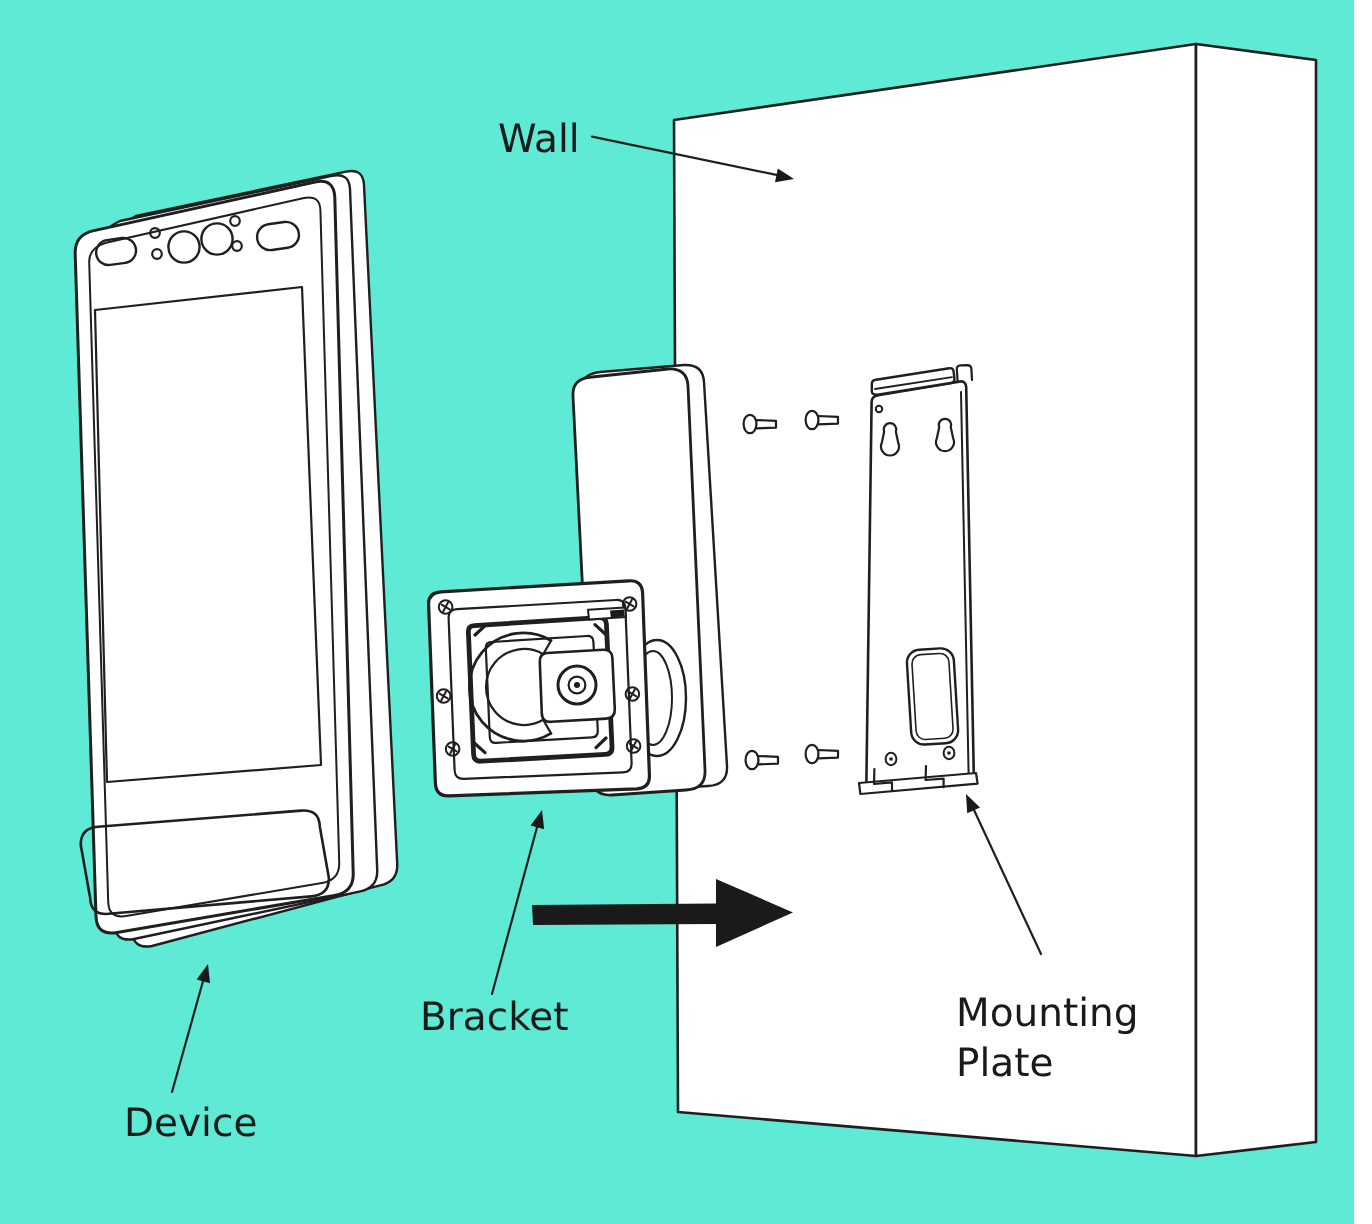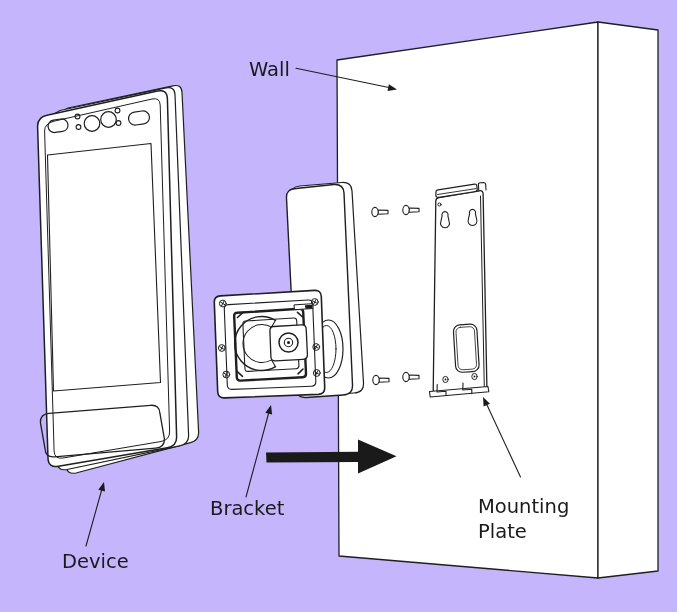--- a/index.html
+++ b/index.html
@@ -1,16 +1,16 @@
 <!DOCTYPE html>
 <html><head>
 <meta charset="utf-8">
 <style>
   html,body{margin:0;padding:0;background:#ffffff;}
-  .stage{position:relative;width:677px;height:612px;background:#c4b5fd;overflow:hidden;}
+  .stage{position:relative;width:677px;height:612px;background:#5eead4;overflow:hidden;}
   svg{display:block;}
   .lbl{font-family:"DejaVu Sans","Liberation Sans",sans-serif;font-size:19.5px;fill:#1a1a1a;}
   .ln{stroke:#1f1f1f;fill:none;stroke-linecap:round;stroke-linejoin:round;}
   .fw{fill:#ffffff;stroke:#1f1f1f;stroke-linejoin:round;}
   .solid{fill:#1a1a1a;stroke:none;}
 </style>
 </head>
 <body>
 
 <div class="stage">

